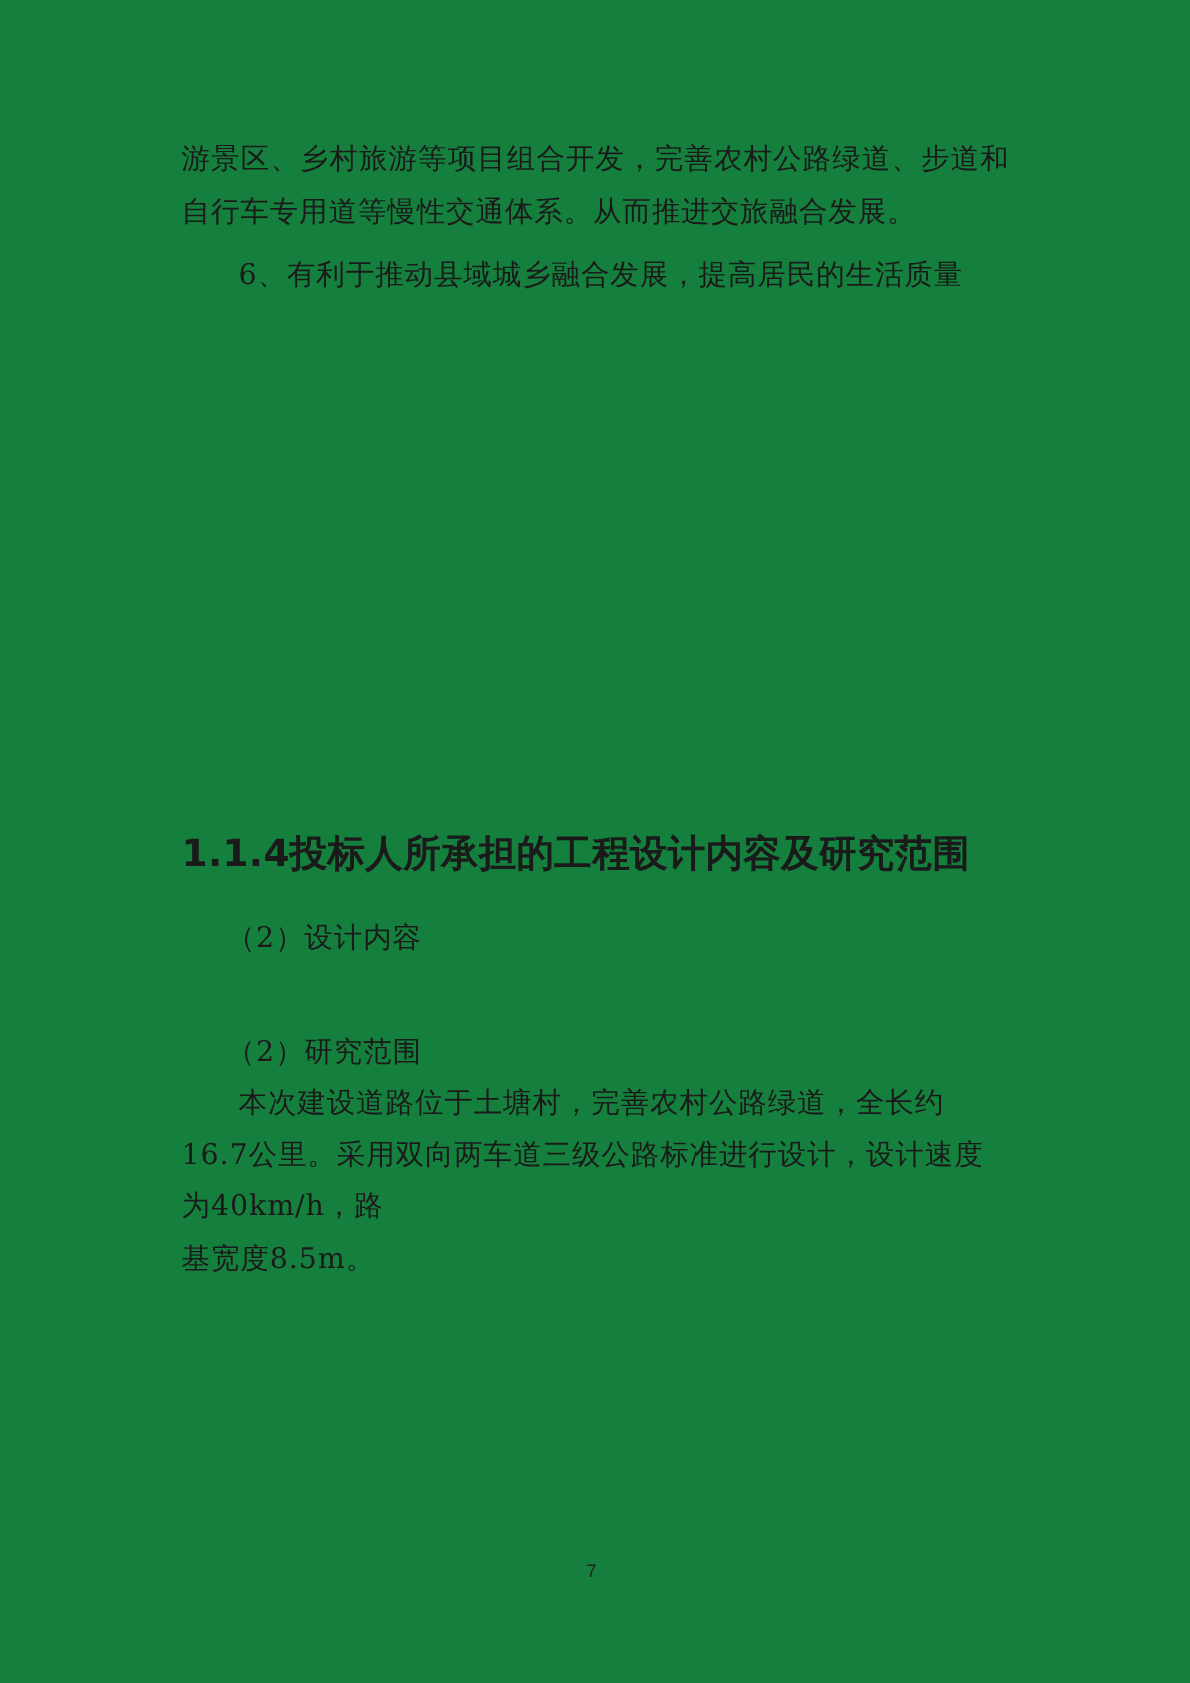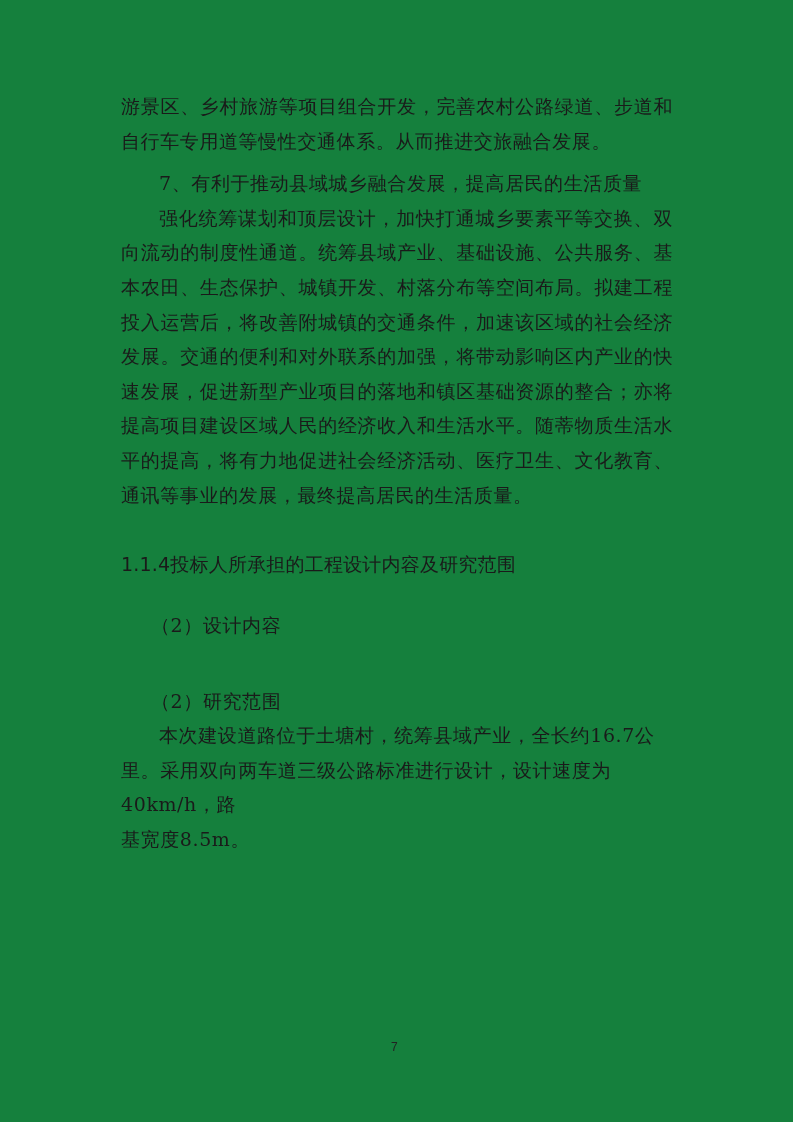--- a/index.html
+++ b/index.html
@@ -3,39 +3,38 @@
 <meta charset="utf-8">
 <style>
   html, body { margin:0; padding:0; background:#ffffff; }
   body { width:793px; height:1122px; position:relative; overflow:hidden;
          font-family: "DejaVu Serif", "Liberation Serif", serif; color:#1a1a1a; }
   .page { position:absolute; left:0; top:0; width:793px; height:1122px; background:#15803d;padding-left:48px; }
   .body-text { position:absolute; left:121px; width:552px; font-size:19px; line-height:34.6px;
                text-align:justify; text-align-last:left; letter-spacing:0.6px; }
   .p { margin:0; }
   .indent { text-indent:38px; }
-  .heading { position:absolute; left:121px; top:552px; font-size:19px; font-weight:normal;
+  .heading { position:absolute; left:121px; top:552px; font-size:25px; font-weight:bold;
              font-family:"DejaVu Sans", "Liberation Sans", sans-serif; letter-spacing:0.2px; }
   .page-num { position:absolute; left:391px; top:1040px; font-size:12px;
               font-family:"Liberation Sans", sans-serif; color:#222; }
 </style>
 </head>
 <body>
 
 <div class="page">
 
   <div class="body-text" style="top:89px;">
     <p class="p">游景区、乡村旅游等项目组合开发，完善农村公路绿道、步道和自行车专用道等慢性交通体系。从而推进交旅融合发展。</p>
-    <p class="p indent" style="margin-top:8px;">7、有利于推动县域城乡融合发展，提高居民的生活质量</p>
-    <p class="p indent">强化统筹谋划和顶层设计，加快打通城乡要素平等交换、双向流动的制度性通道。统筹县域产业、基础设施、公共服务、基本农田、生态保护、城镇开发、村落分布等空间布局。拟建工程投入运营后，将改善附城镇的交通条件，加速该区域的社会经济发展。交通的便利和对外联系的加强，将带动影响区内产业的快速发展，促进新型产业项目的落地和镇区基础资源的整合；亦将提高项目建设区域人民的经济收入和生活水平。随蒂物质生活水平的提高，将有力地促进社会经济活动、医疗卫生、文化教育、通讯等事业的发展，最终提高居民的生活质量。</p>
+    <p class="p indent" style="margin-top:8px;">6、有利于推动县域城乡融合发展，提高居民的生活质量</p>
   </div>
 
   <div class="heading">1.1.4投标人所承担的工程设计内容及研究范围</div>
 
   <div class="body-text" style="top:608px;">
     <p class="p indent" style="text-indent:30px;">（2）设计内容</p>
     <p class="p indent" style="text-indent:30px;margin-top:41px;">（2）研究范围</p>
-    <p class="p indent" style="text-align:left;">本次建设道路位于土塘村，统筹县域产业，全长约16.7公里。采用双向两车道三级公路标准进行设计，设计速度为40km/h，路</p>
+    <p class="p indent" style="text-align:left;">本次建设道路位于土塘村，完善农村公路绿道，全长约16.7公里。采用双向两车道三级公路标准进行设计，设计速度为40km/h，路</p>
     <p class="p">基宽度8.5m。</p>
   </div>
 
   <div class="page-num">7</div>
 </div>
 
 </body></html>

